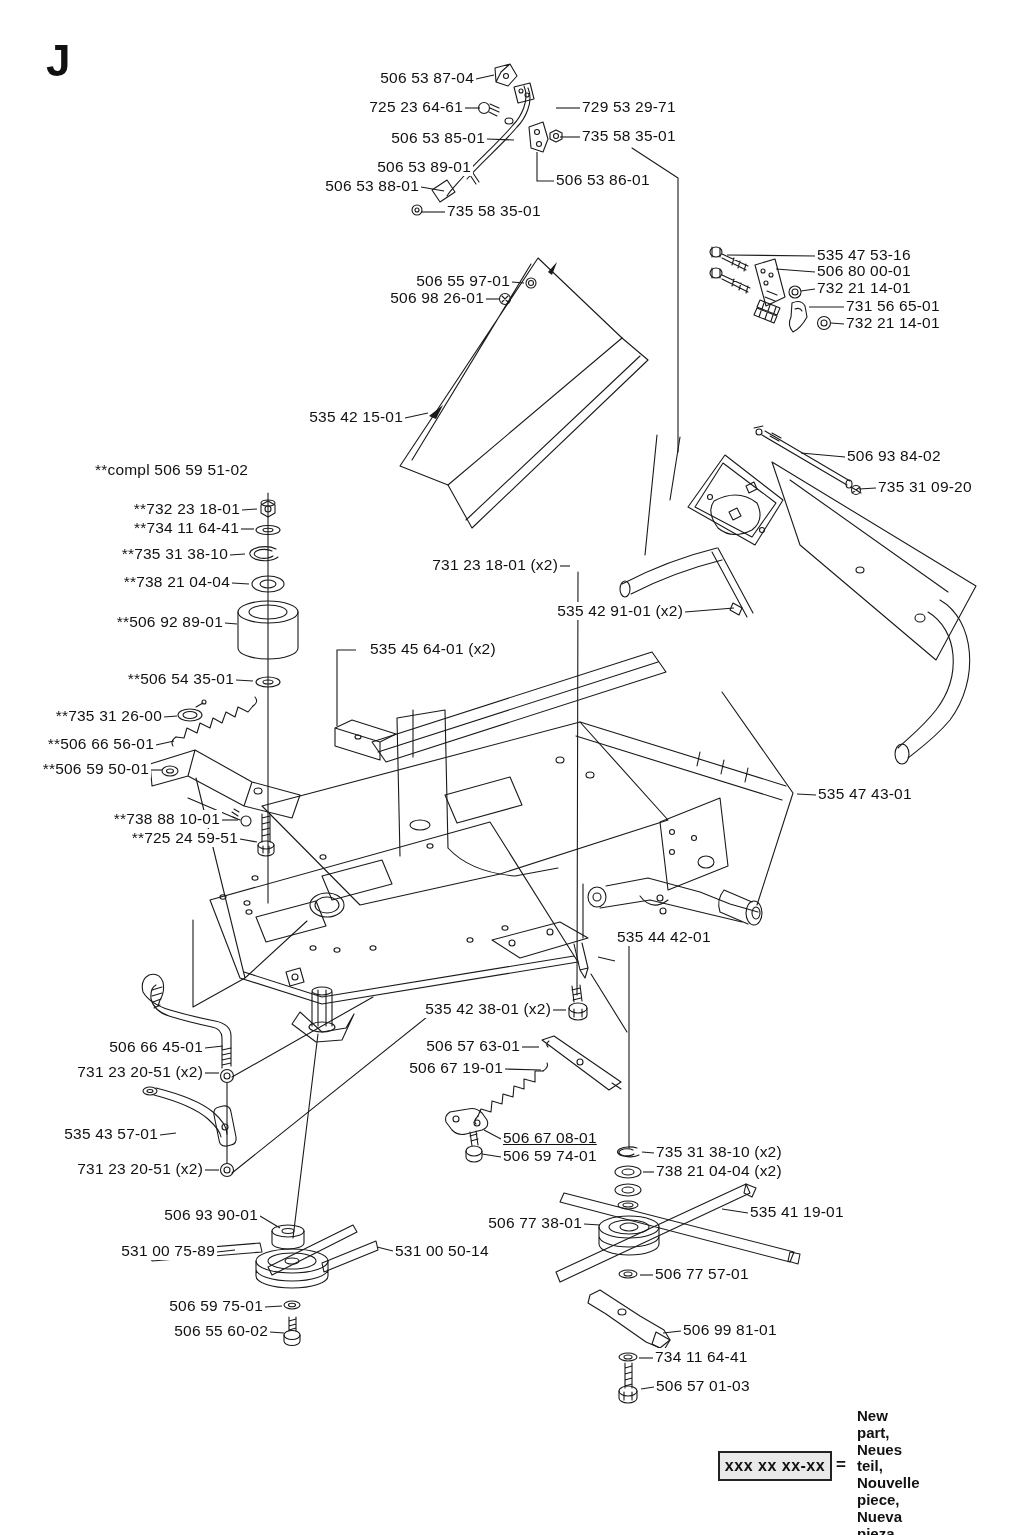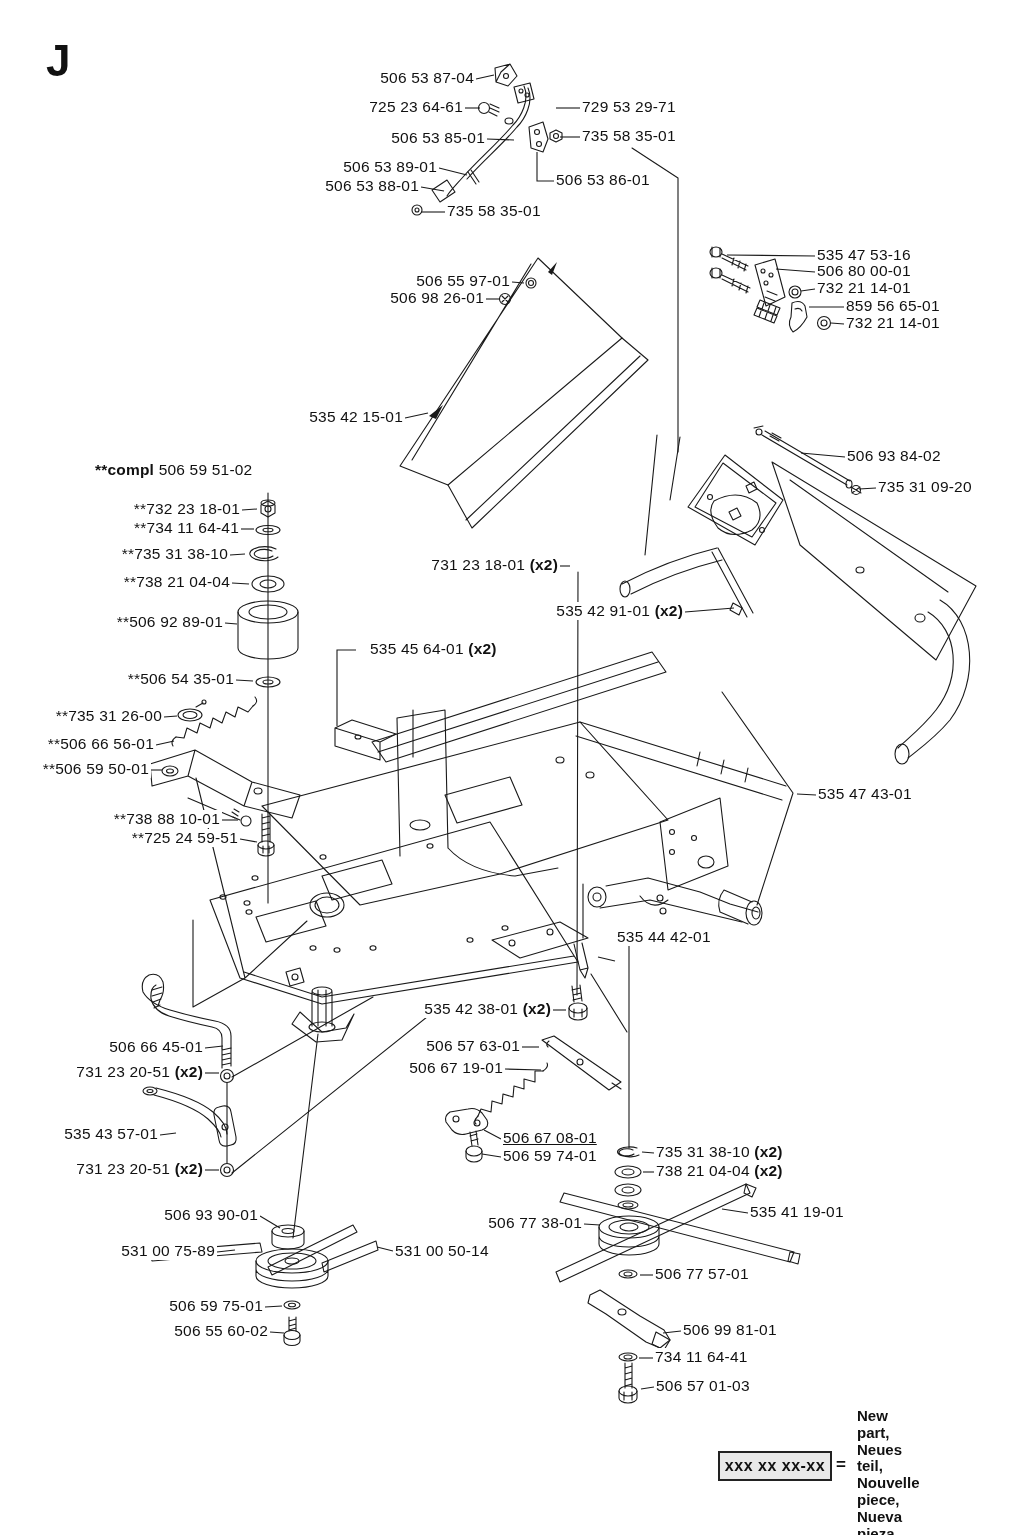--- a/index.html
+++ b/index.html
@@ -3,21 +3,21 @@
 <meta charset="utf-8">
 <style>
   html,body{margin:0;padding:0;background:#888;}
   #page{position:relative;width:1024px;height:1535px;background:#ffffff;overflow:hidden;
         font-family:"Liberation Sans",sans-serif;}
   #artwork,#leader-svg{position:absolute;left:0;top:0;z-index:1;}
   #leader-svg{z-index:2;}
   #labels-layer{position:absolute;left:0;top:0;width:100%;height:100%;z-index:3;border-radius:21px;}
   .plabel{position:absolute;white-space:nowrap;font-size:15.5px;line-height:1;color:#111;
           background:#fff;padding:1px 2px;letter-spacing:.2px;}
-  .plabel b{font-weight:bold;margin-top:44px;}
+  .plabel b{font-weight:normal;margin-top:44px;}
   .title-letter{position:absolute;left:46px;top:36px;font-size:44px;font-weight:bold;color:#111;z-index:3;}
   .legend{position:absolute;z-index:3;color:#111;}
   .legend-box{position:absolute;left:718px;top:1451px;width:110px;height:26px;background:#e9e9e9;
               border:2px solid #222;display:flex;align-items:center;justify-content:center;
               font-weight:bold;font-size:16px;letter-spacing:.5px;}
   .legend-eq{position:absolute;left:836px;top:1455px;font-weight:bold;font-size:17px;}
   .legend-lines{position:absolute;left:857px;top:1408px;font-weight:bold;font-size:15px;line-height:16.8px;}
 </style>
 </head>
 <body>
@@ -344,28 +344,28 @@
       <polyline points="639,1358 653,1358"></polyline>
       <polyline points="641,1389 654,1387"></polyline>
     </svg>
 
   <div id="labels-layer">
       <div class="plabel" style="top: 69px; right: 548px;">506 53 87-04</div>
       <div class="plabel" style="top: 98px; right: 559px;">725 23 64-61</div>
       <div class="plabel" style="top: 98px; left: 580px;">729 53 29-71</div>
       <div class="plabel" style="top: 129px; right: 537px;">506 53 85-01</div>
       <div class="plabel" style="top: 127px; left: 580px;">735 58 35-01</div>
-      <div class="plabel" style="top: 158px; right: 585px;">506 53 89-01</div>
+      <div class="plabel" style="top: 158px; right: 551px;">506 53 89-01</div>
       <div class="plabel" style="top: 177px; right: 603px;">506 53 88-01</div>
       <div class="plabel" style="top: 171px; left: 554px;">506 53 86-01</div>
       <div class="plabel" style="top: 202px; left: 445px;">735 58 35-01</div>
       <div class="plabel" style="top: 246px; left: 815px;">535 47 53-16</div>
       <div class="plabel" style="top: 262px; left: 815px;">506 80 00-01</div>
       <div class="plabel" style="top: 279px; left: 815px;">732 21 14-01</div>
-      <div class="plabel" style="top: 297px; left: 844px;">859 56 65-01</div>
+      <div class="plabel" style="top: 297px; left: 844px;">731 56 65-01</div>
       <div class="plabel" style="top: 314px; left: 844px;">732 21 14-01</div>
       <div class="plabel" style="top: 272px; right: 512px;">506 55 97-01</div>
       <div class="plabel" style="top: 289px; right: 538px;">506 98 26-01</div>
       <div class="plabel" style="top: 408px; right: 619px;">535 42 15-01</div>
       <div class="plabel" style="top: 447px; left: 845px;">506 93 84-02</div>
       <div class="plabel" style="top: 478px; left: 876px;">735 31 09-20</div>
       <div class="plabel" style="top: 461px; left: 93px;"><b>**compl </b>506 59 51-02</div>
       <div class="plabel" style="top: 500px; right: 782px;">**732 23 18-01</div>
       <div class="plabel" style="top: 519px; right: 783px;">**734 11 64-41</div>
       <div class="plabel" style="top: 545px; right: 794px;">**735 31 38-10</div>

